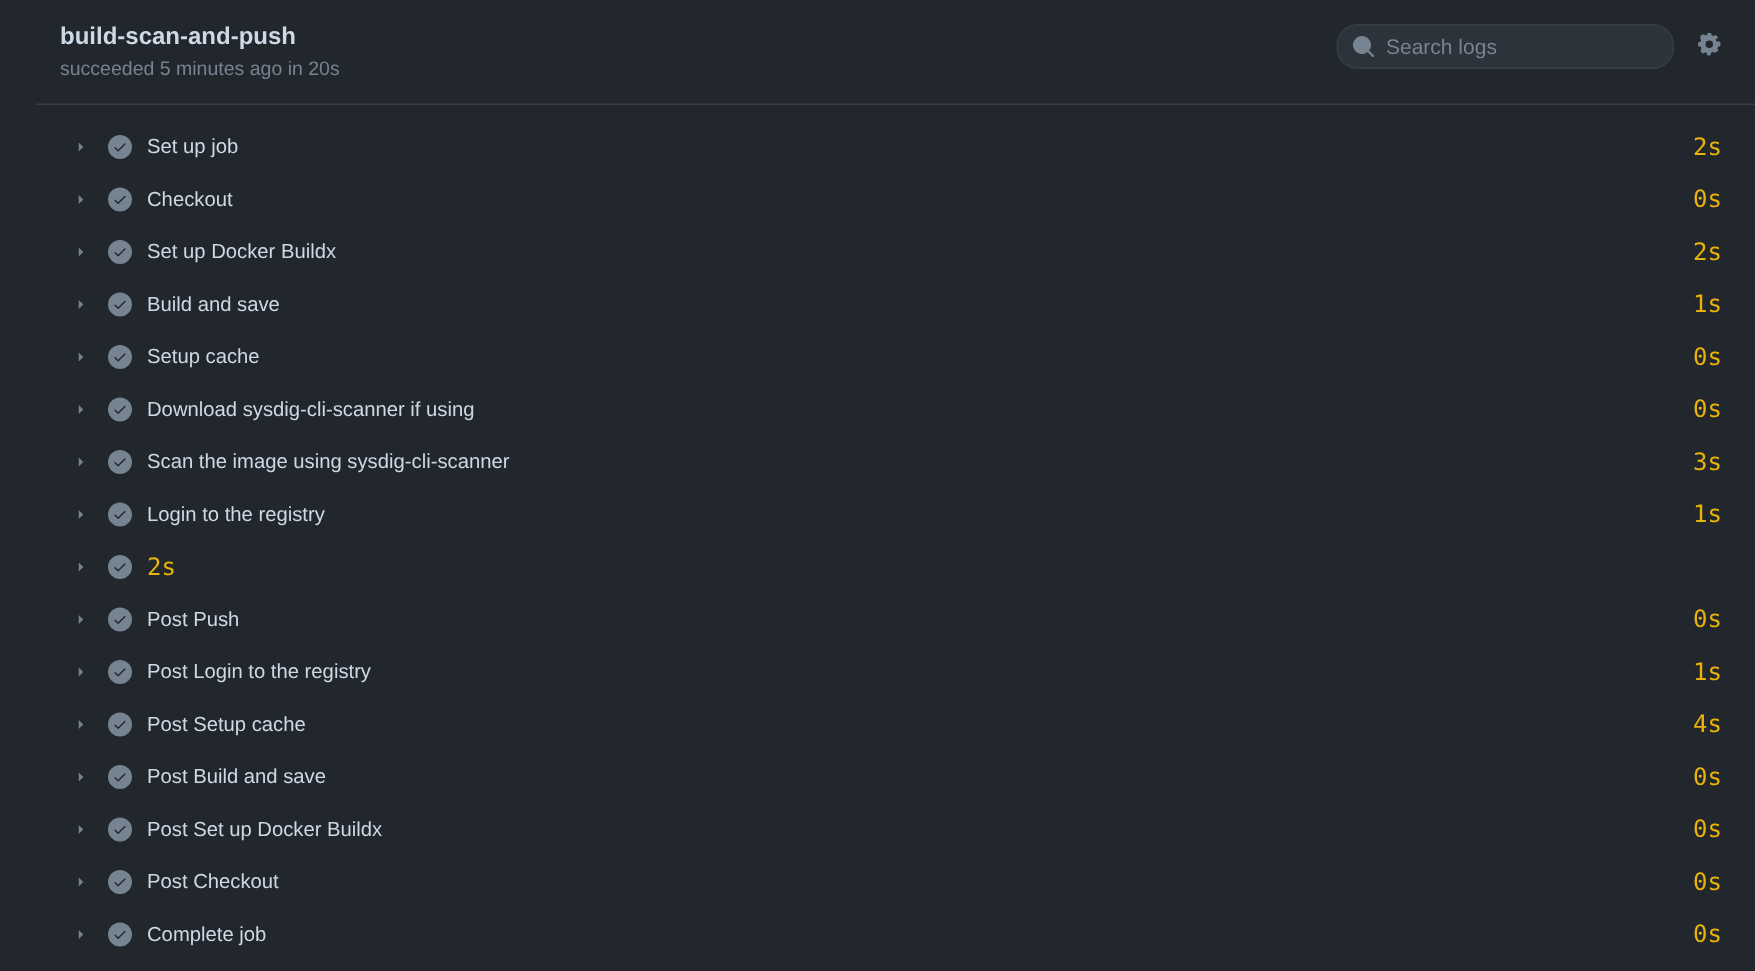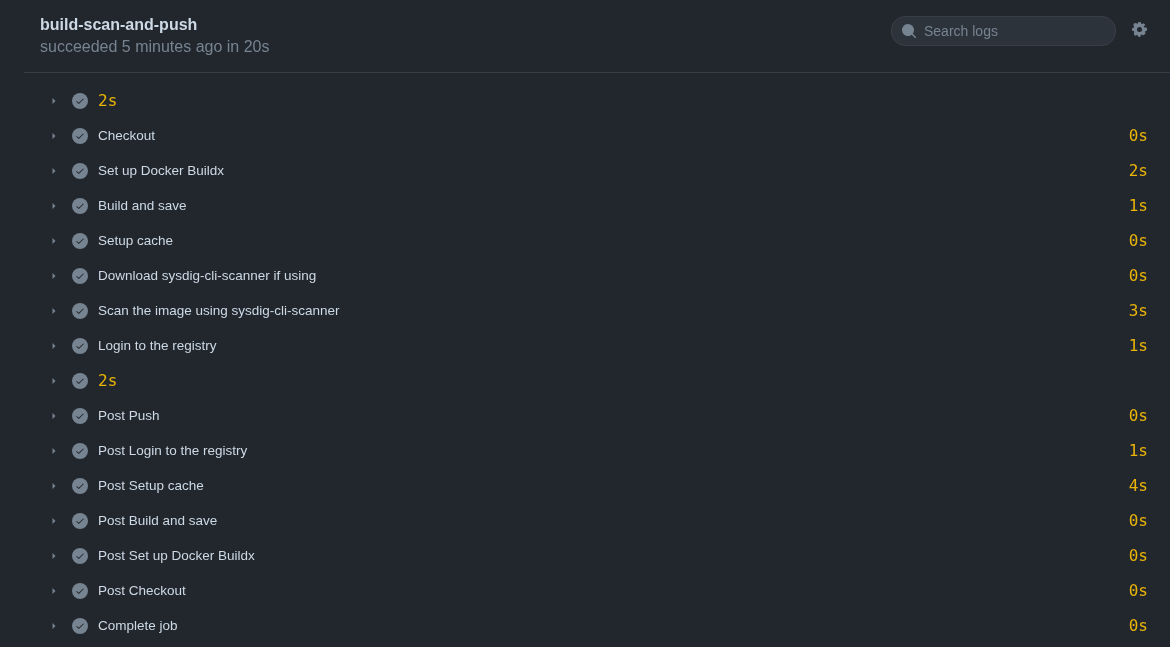--- a/index.html
+++ b/index.html
@@ -22,21 +22,21 @@
       padding: 16px 18px 16px 16px;
       border-bottom: 1px solid #373e47;
     }
     .header-left { display: flex; flex-direction: column; gap: 4px; }
     .job-title {
       font-size: 16px;
       font-weight: 600;
       color: #cdd9e5;
     }
     .job-subtitle {
-      font-size: 16px;
+      font-size: 13px;
       color: #768390;
     }
     .header-right {
       display: flex;
       align-items: center;
       gap: 12px;
     }
     .search-wrap {
       position: relative;
       width: 225px;
@@ -141,20 +141,21 @@
         <span class="chevron">
           <svg width="12" height="12" viewBox="0 0 16 16" fill="currentColor">
             <path d="M6 4l4 4-4 4V4z"></path>
           </svg>
         </span>
         <span class="status-icon">
           <svg width="10" height="10" viewBox="0 0 16 16" fill="#22272e">
             <path d="M13.78 4.22a.75.75 0 0 1 0 1.06l-7.25 7.25a.75.75 0 0 1-1.06 0L2.22 9.28a.75.75 0 0 1 1.06-1.06L6 10.94l6.72-6.72a.75.75 0 0 1 1.06 0z"></path>
           </svg>
         </span>
+        <span class="step-name">Set up job</span>
         <span class="step-duration">2s</span>
       </div>
       <div class="step-row">
         <span class="chevron">
           <svg width="12" height="12" viewBox="0 0 16 16" fill="currentColor">
             <path d="M6 4l4 4-4 4V4z"></path>
           </svg>
         </span>
         <span class="status-icon">
           <svg width="10" height="10" viewBox="0 0 16 16" fill="#22272e">

